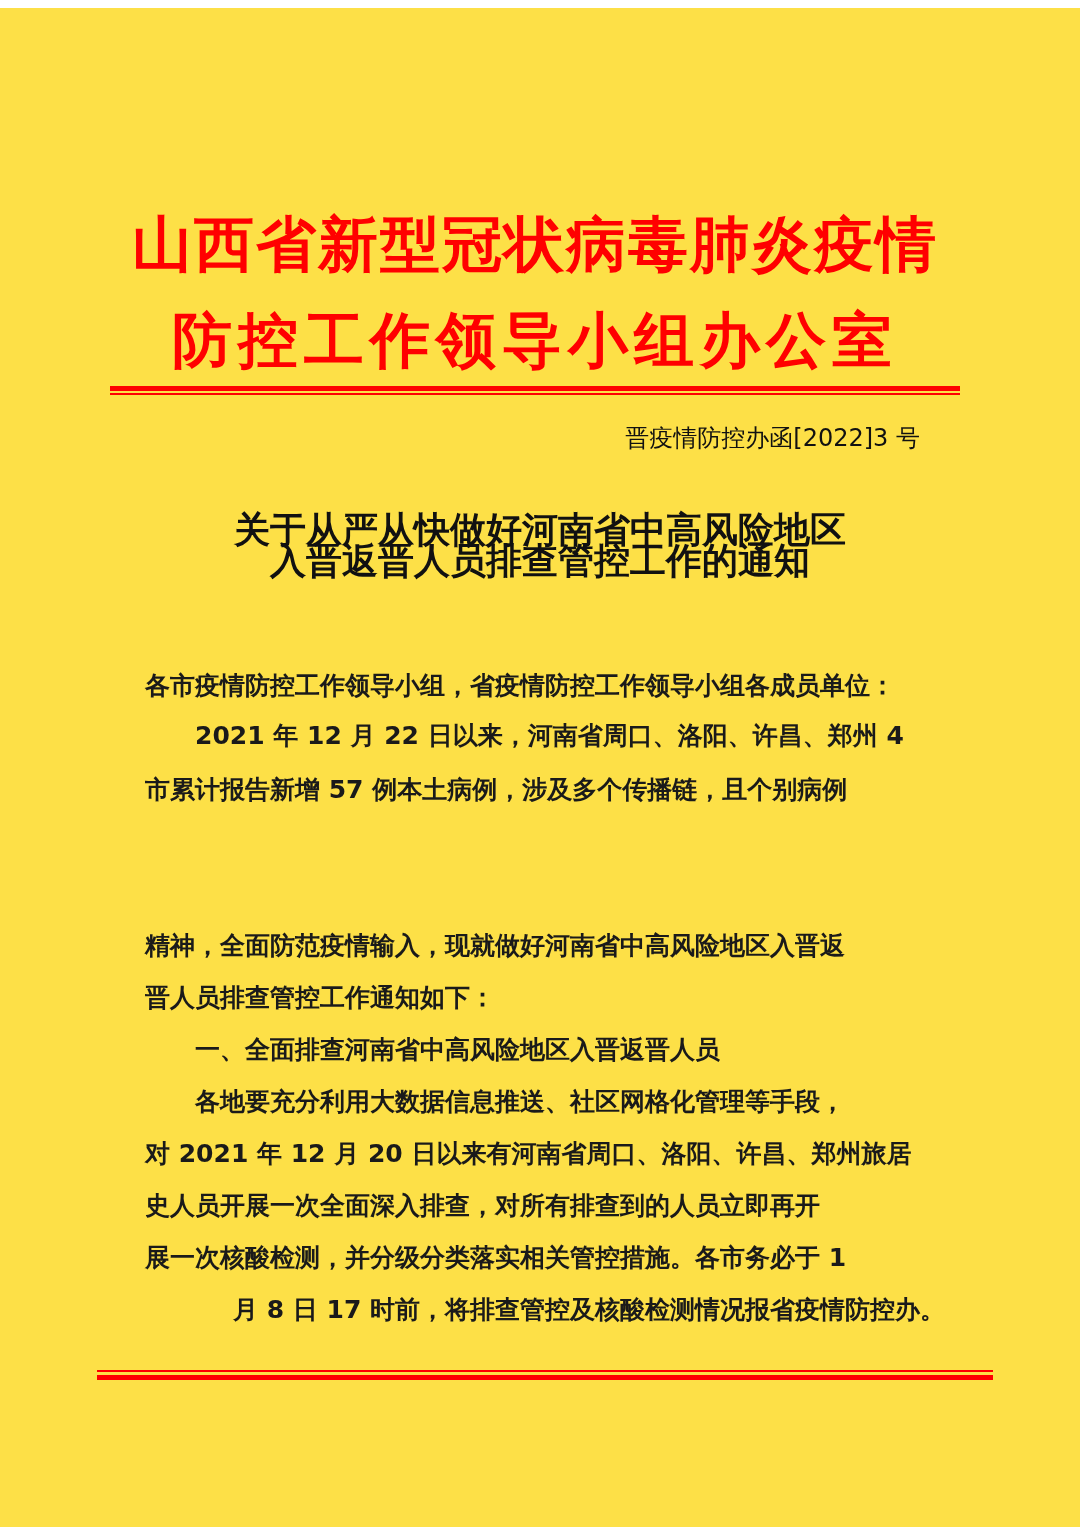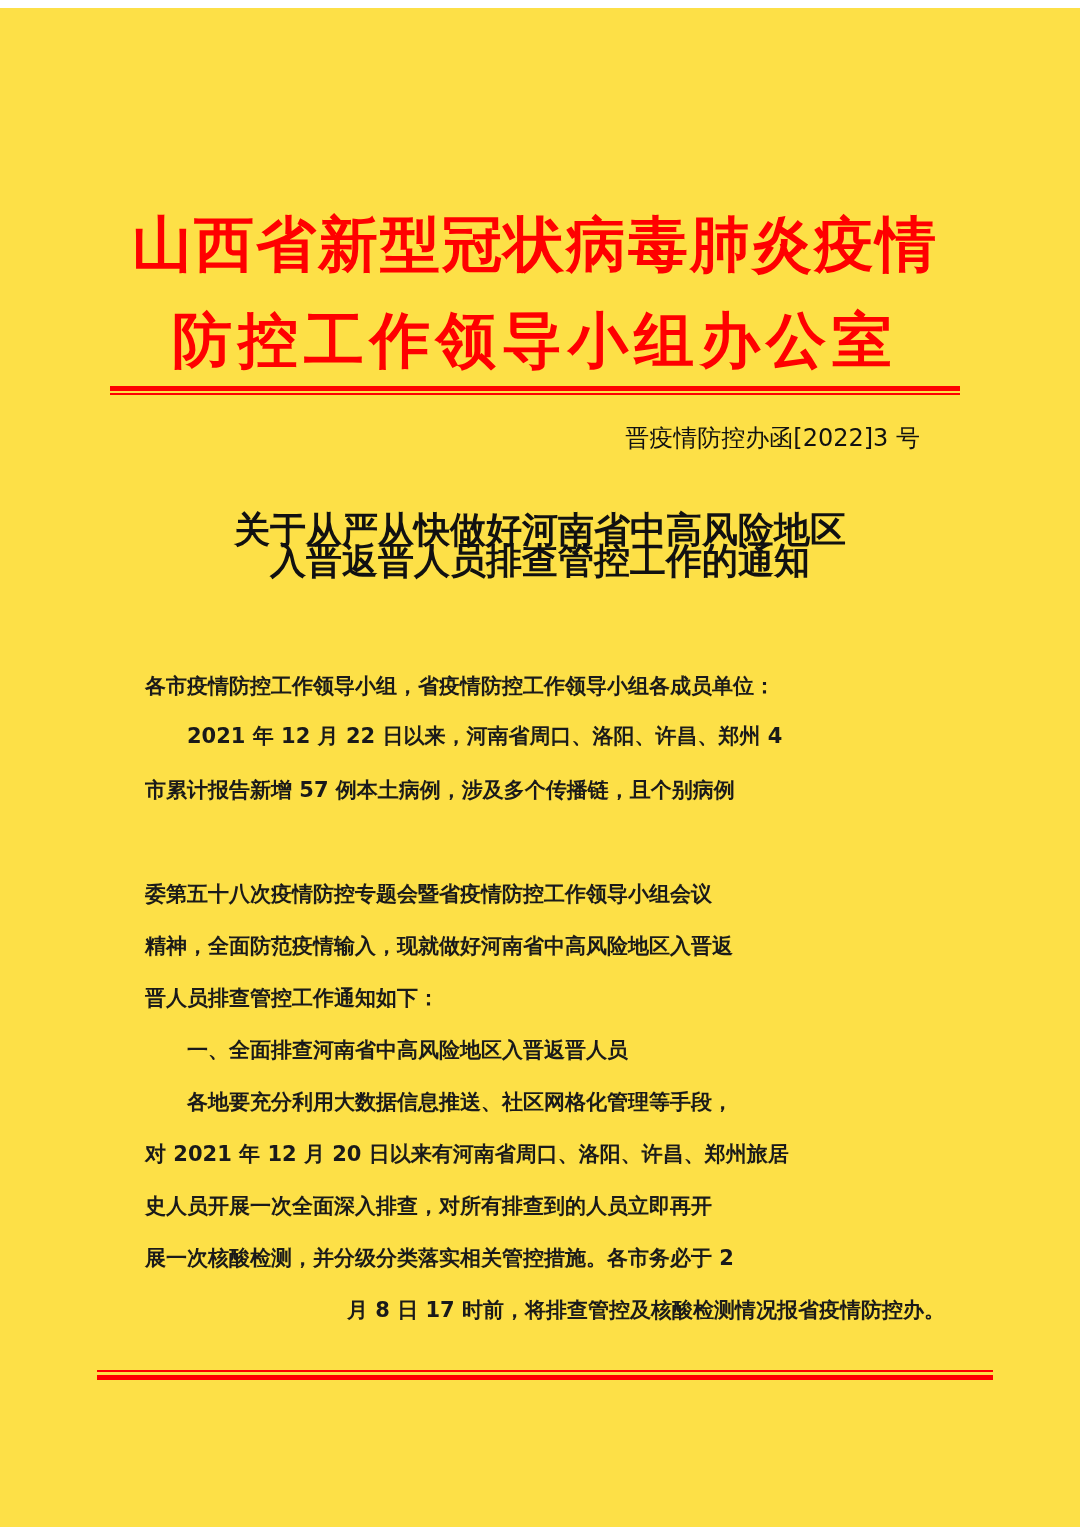--- a/index.html
+++ b/index.html
@@ -78,21 +78,21 @@
     }
     .notice-title.line1 { top: 500px; }
     .notice-title.line2 { top: 531px; }
 
     .body-text {
       position: absolute;
       left: 145px;
       width: 800px;
       font-family: "DejaVu Sans", sans-serif;
       font-weight: bold;
-      font-size: 21px;
+      font-size: 25px;
       line-height: 40px;
       color: #1a1a1a;
       white-space: nowrap;
     }
 
     .rule-bottom-thin {
       position: absolute;
       left: 97px; top: 1362px;
       width: 896px; height: 2px;
       background: #ff0000;
@@ -116,26 +116,25 @@
   <div class="rule-top-thin"></div>
 
   <div class="doc-number">晋疫情防控办函[2022]3 号</div>
 
   <div class="notice-title line1">关于从严从快做好河南省中高风险地区</div>
   <div class="notice-title line2">入晋返晋人员排查管控工作的通知</div>
 
   <div class="body-text" style="top:658px;">各市疫情防控工作领导小组，省疫情防控工作领导小组各成员单位：</div>
   <div class="body-text" style="top:708px;">　　2021 年 12 月 22 日以来，河南省周口、洛阳、许昌、郑州 4</div>
   <div class="body-text" style="top:762px;">市累计报告新增 57 例本土病例，涉及多个传播链，且个别病例</div>
-  <div class="body-text" style="top:866px;">委第五十八次疫情防控专题会暨省疫情防控工作领导小组会议</div>
   <div class="body-text" style="top:918px;">精神，全面防范疫情输入，现就做好河南省中高风险地区入晋返</div>
   <div class="body-text" style="top:1022px;">　　一、全面排查河南省中高风险地区入晋返晋人员</div>
   <div class="body-text" style="top:970px;">晋人员排查管控工作通知如下：</div>
   <div class="body-text" style="top:1074px;">　　各地要充分利用大数据信息推送、社区网格化管理等手段，</div>
   <div class="body-text" style="top:1126px;">对 2021 年 12 月 20 日以来有河南省周口、洛阳、许昌、郑州旅居</div>
   <div class="body-text" style="top:1178px;">史人员开展一次全面深入排查，对所有排查到的人员立即再开</div>
-  <div class="body-text" style="top:1230px;">展一次核酸检测，并分级分类落实相关管控措施。各市务必于 2</div>
+  <div class="body-text" style="top:1230px;">展一次核酸检测，并分级分类落实相关管控措施。各市务必于 1</div>
   <div class="body-text" style="top:1282px;text-align:right;">月 8 日 17 时前，将排查管控及核酸检测情况报省疫情防控办。</div>
 
   <div class="rule-bottom-thin"></div>
   <div class="rule-bottom-thick"></div>
 
 </div>
 
 </body></html>

